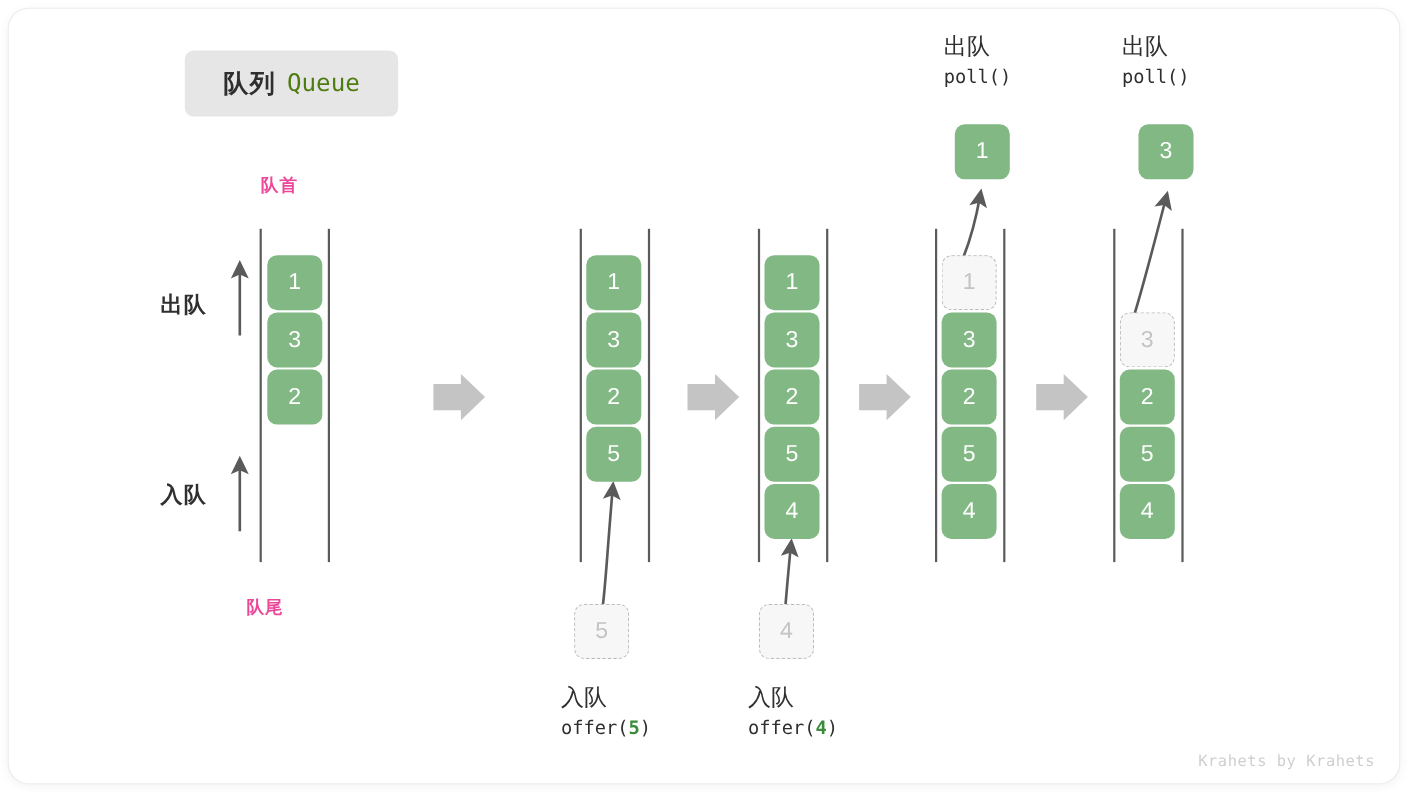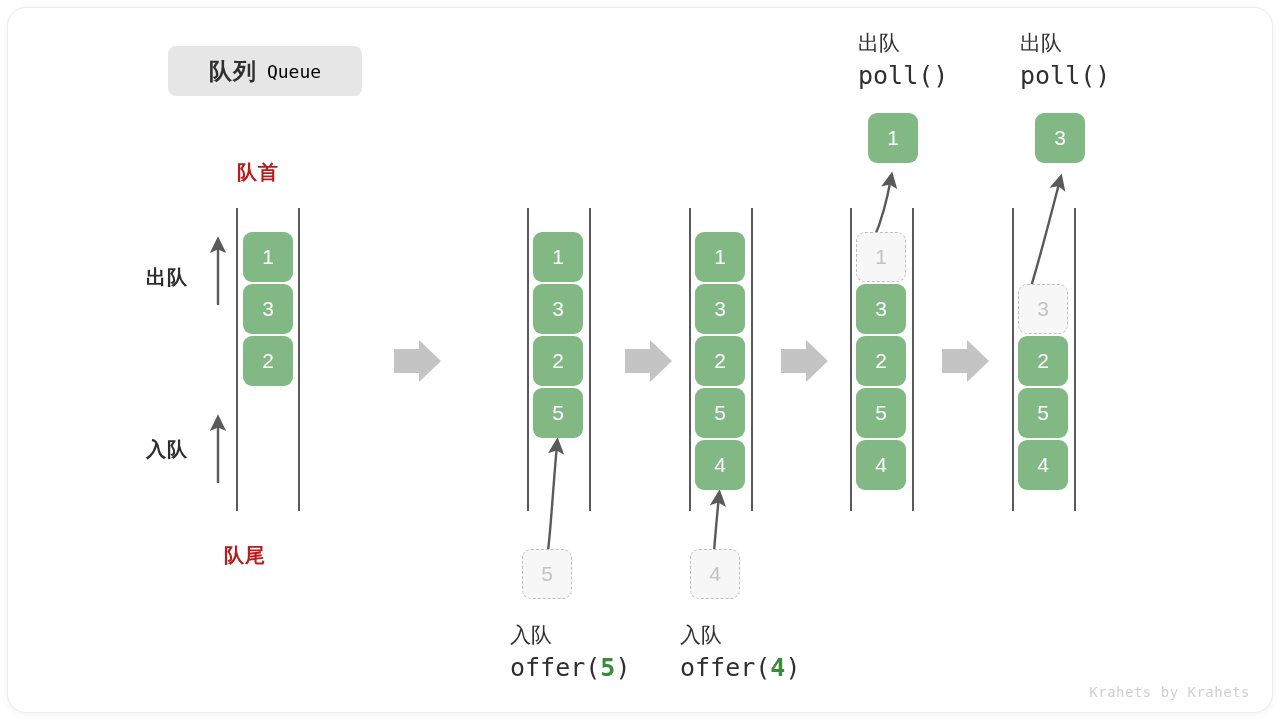--- a/index.html
+++ b/index.html
@@ -31,38 +31,38 @@
     box-shadow: 0 0 0 1px #ececec, 0 2px 10px rgba(0,0,0,0.055);
     box-sizing: border-box;
   }
 
   
   .title-badge {
     position: absolute;
     left: 168px;
     top: 46px;
     width: 194px;
-    height: 50px;
+    height: 60px;
     background: #e6e6e6;
     border-radius: 8px;
     display: flex;
     align-items: center;
     justify-content: center;
     gap: 10px;
   }
   .title-cn {
     font-size: 23px;
     font-weight: bold;
     color: #2f2f2f;
     letter-spacing: 1px;
   }
   .title-en {
     font-family: "DejaVu Sans Mono", "Liberation Mono", monospace;
-    font-size: 18px;
-    color: #000000;
+    font-size: 22px;
+    color: #4d7c0f;
   }
 
   
   .abs { position: absolute; }
 
   
   .channel-rail {
     position: absolute;
     width: 1.6px;
     background: #5a5a5a;
@@ -86,23 +86,23 @@
   }
   .cell.ghost {
     background: #f7f7f7;
     color: #c3c3c3;
     border: 1.6px dashed #bdbdbd;
   }
 
   
   .head-label, .tail-label {
     position: absolute;
-    font-size: 20px;
+    font-size: 16px;
     font-weight: bold;
-    color: #b91c1c;
+    color: #ec4899;
     letter-spacing: 1px;
     white-space: nowrap;
   }
   .side-label {
     position: absolute;
     font-size: 20px;
     font-weight: bold;
     color: #2f2f2f;
     letter-spacing: 1px;
     white-space: nowrap;
@@ -114,21 +114,21 @@
     line-height: 1.42;
   }
   .op-label .op-cn {
     display: block;
     font-size: 21px;
     color: #2f2f2f;
   }
   .op-label .op-code {
     display: block;
     font-family: "DejaVu Sans Mono", "Liberation Mono", monospace;
-    font-size: 25px;
+    font-size: 17px;
     color: #2f2f2f;
   }
   .op-label .op-code .arg { color: #3a8c3a; font-weight: bold; }
 
   .credit {
     position: absolute;
     right: 30px;
     bottom: 20px;
     font-family: "DejaVu Sans Mono", "Liberation Mono", monospace;
     font-size: 14px;

